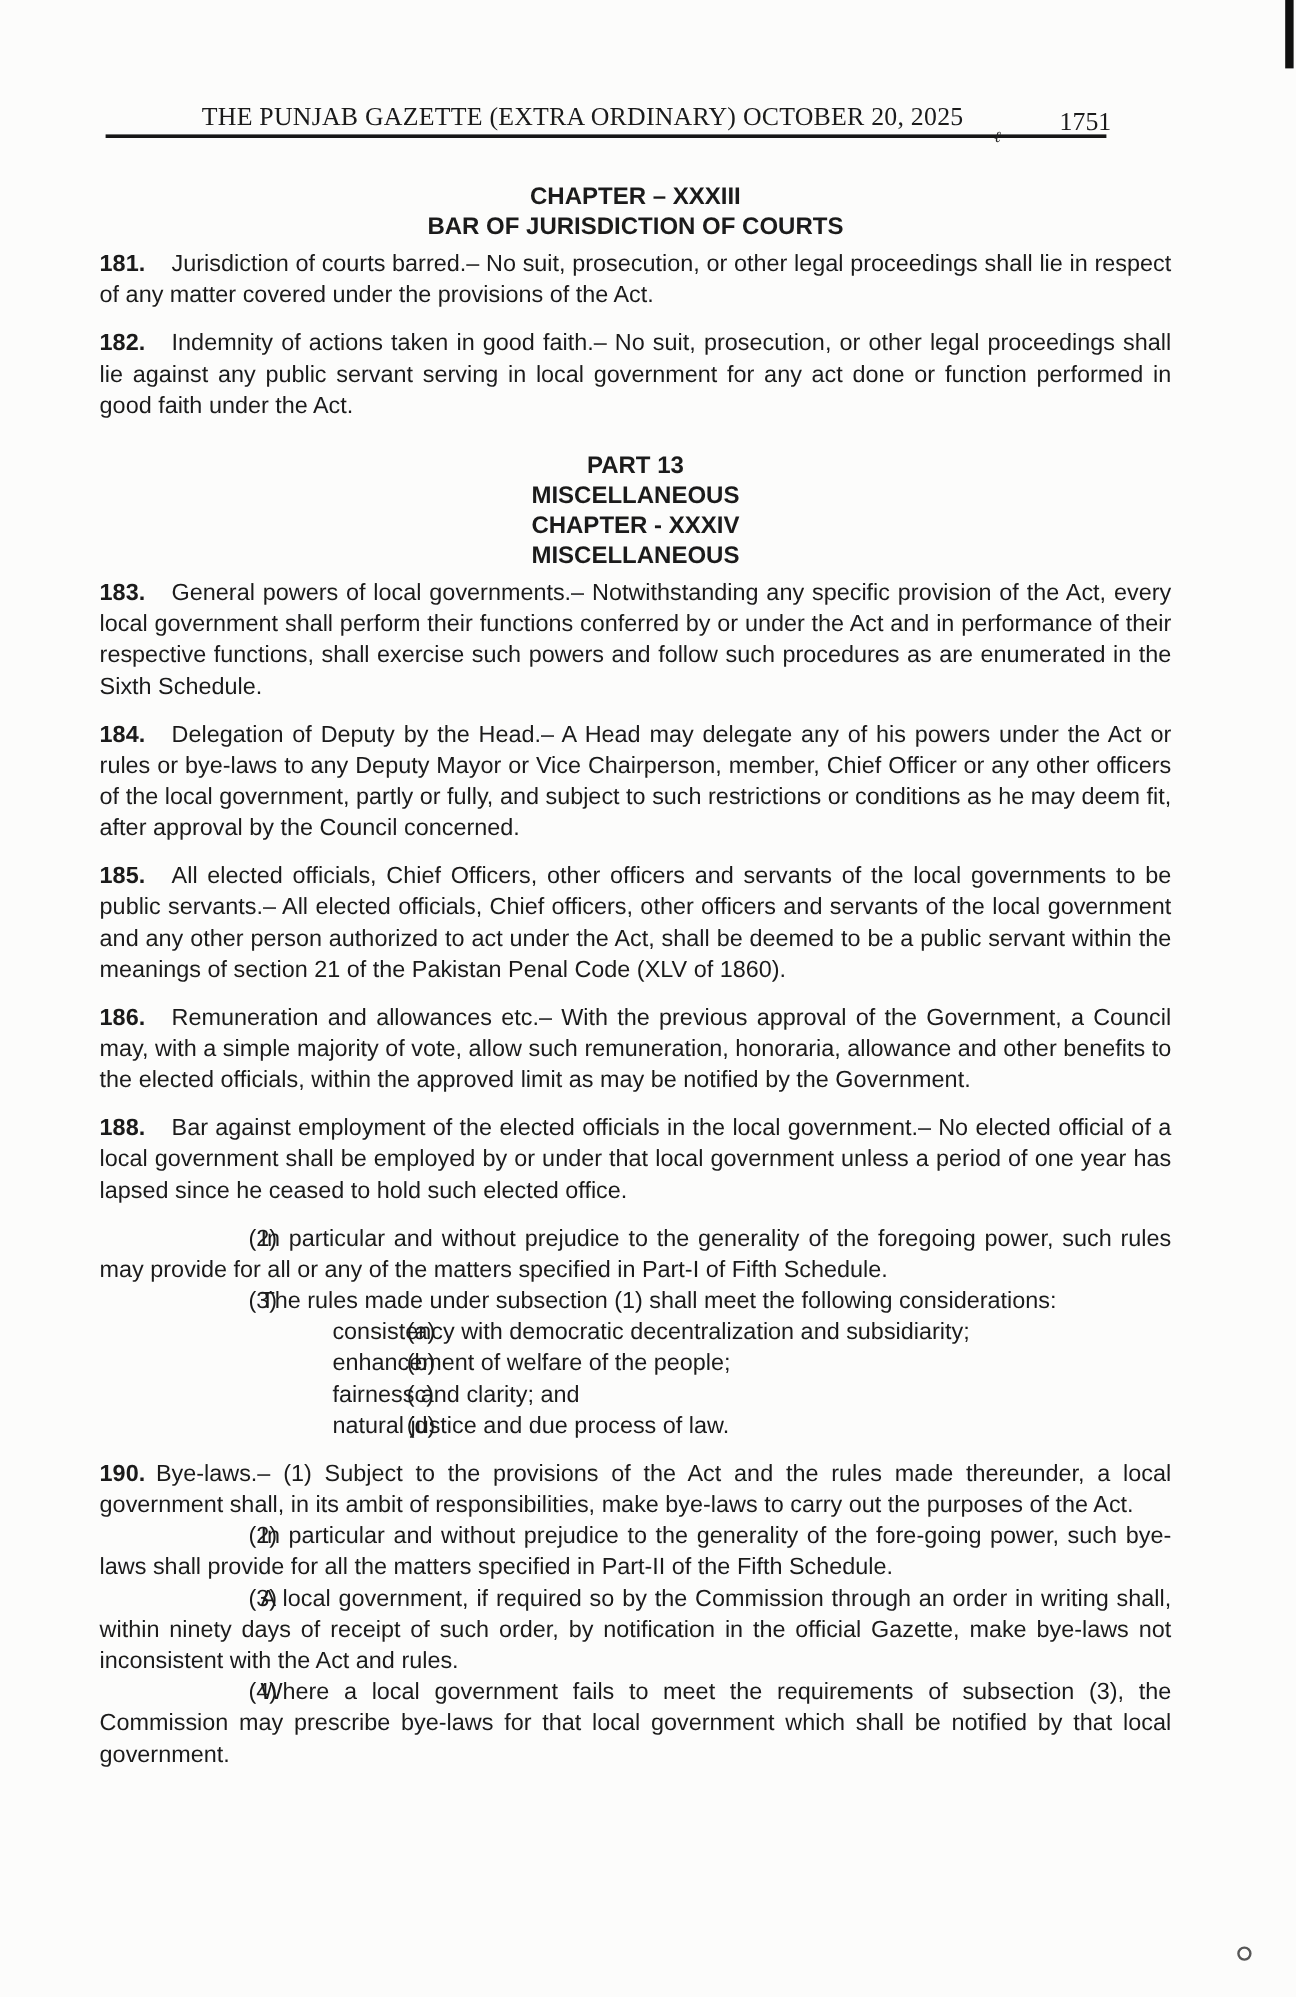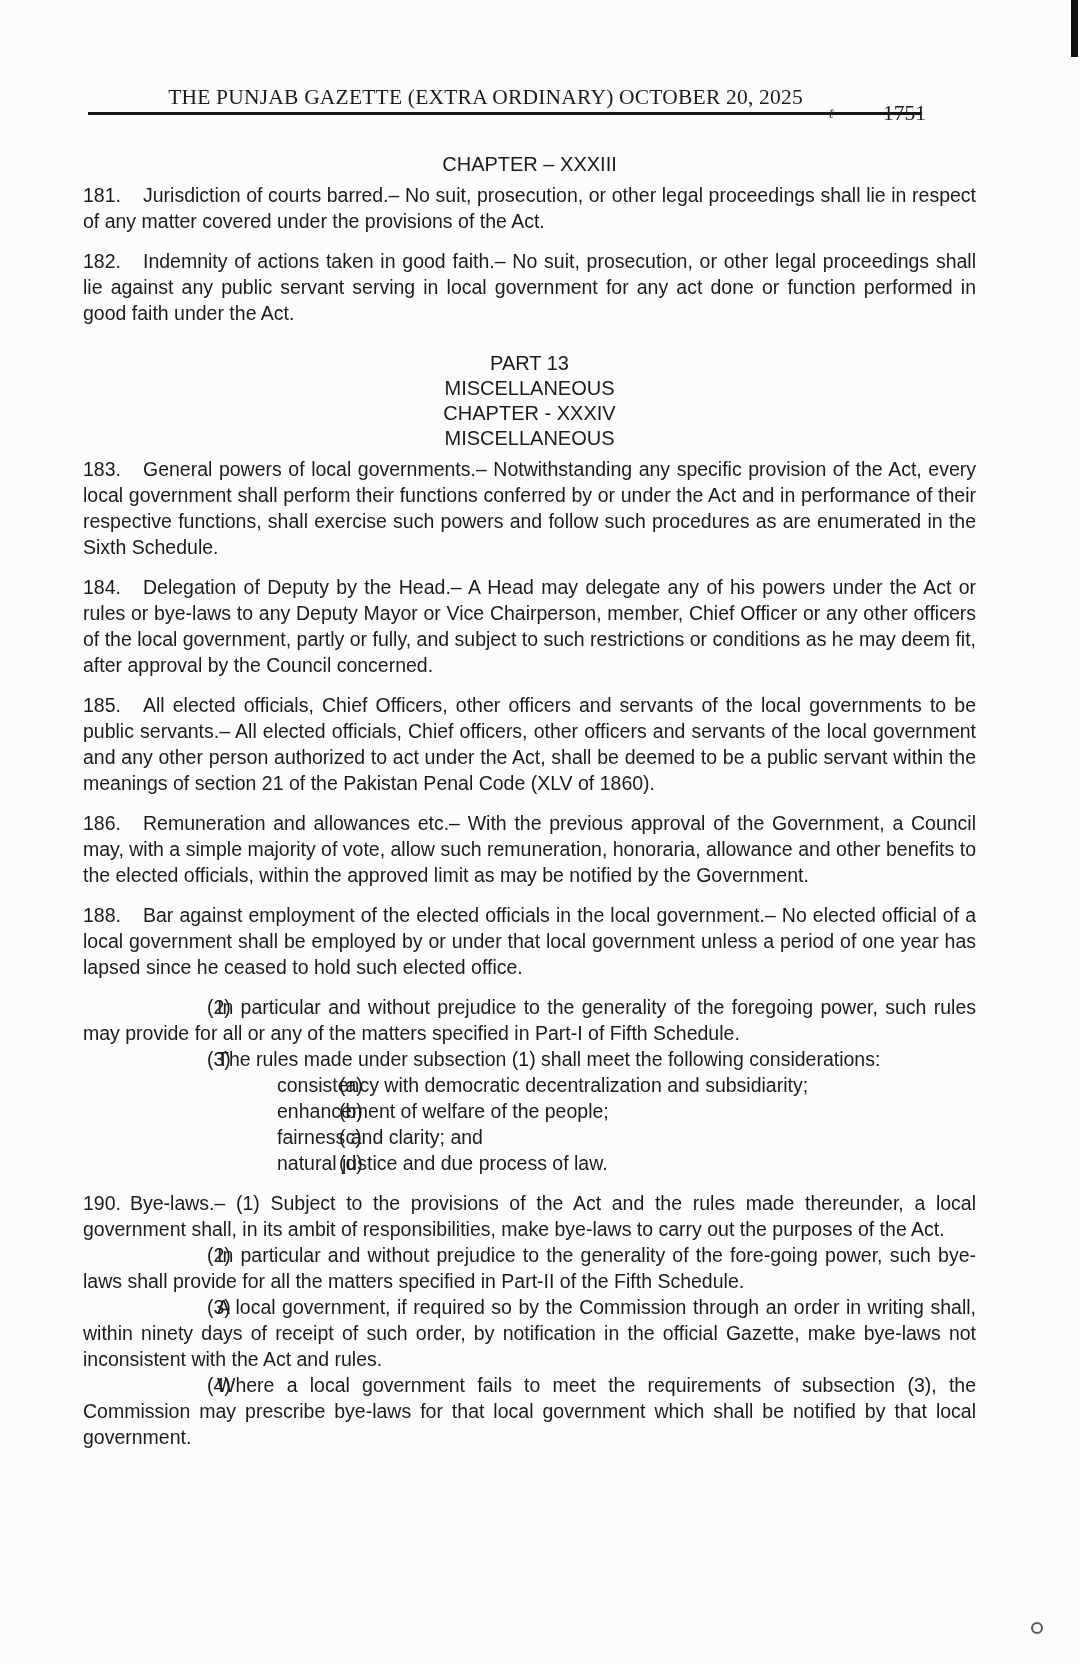--- a/index.html
+++ b/index.html
@@ -39,57 +39,57 @@
     text-align: center;
   }
   .gz-header-title {
     letter-spacing: 0.2px;
     display: inline-block;
     transform: translateX(-22px);
   }
   .gz-header-page {
     position: absolute;
     right: 0;
-    top: 16px;
+    top: 4px;
   }
   .gz-header-rule {
     width: 834px;
     margin-left: 5px;
     margin-top: 2px;
     border-bottom: 3.5px solid #161616;
   }
   .gz-squiggle {
     position: absolute;
     right: 142px;
     top: 101px;
     font-family: "Liberation Serif", serif;
     font-style: italic;
     font-size: 13px;
     color: #222;
   }
 
   
   .center-heads {
     text-align: center;
-    font-weight: normal;
+    font-weight: bold;
     font-size: 20px;
     line-height: 25px;
   }
   .chapter-heads { margin: 37px 0 5px 0; }
   .part-heads   { margin: 25px 0 5px 0; }
 
   
   .section {
     margin: 0 0 14px 0;
     text-align: justify;
   }
   .secnum {
     display: inline-block;
     width: 60px;
-    font-weight: normal;
+    font-weight: bold;
   }
   .secnum.tight {
     width: auto;
     margin-right: 9px;
   }
   .sectitle { font-weight: normal; }
 
   .sub {
     margin: 0;
     text-align: justify;
@@ -143,20 +143,21 @@
     <div class="gz-header-row">
       <span class="gz-header-title">THE PUNJAB GAZETTE (EXTRA ORDINARY) OCTOBER 20, 2025</span>
       <span class="gz-header-page">1751</span>
     </div>
     <div class="gz-header-rule"></div>
     <span class="gz-squiggle">ℓ</span>
   </header>
 
   <div class="center-heads chapter-heads">
     <div>CHAPTER – XXXIII</div>
+    <div>BAR OF JURISDICTION OF COURTS</div>
   </div>
 
   <p class="section">
     <span class="secnum">181.</span><b class="sectitle">Jurisdiction of courts barred.–</b>
     <span>No suit, prosecution, or other legal proceedings shall lie in respect of any matter covered under the provisions of the Act.</span>
   </p>
 
   <p class="section">
     <span class="secnum">182.</span><b class="sectitle">Indemnity of actions taken in good faith.–</b>
     <span>No suit, prosecution, or other legal proceedings shall lie against any public servant serving in local government for any act done or function performed in good faith under the Act.</span>

